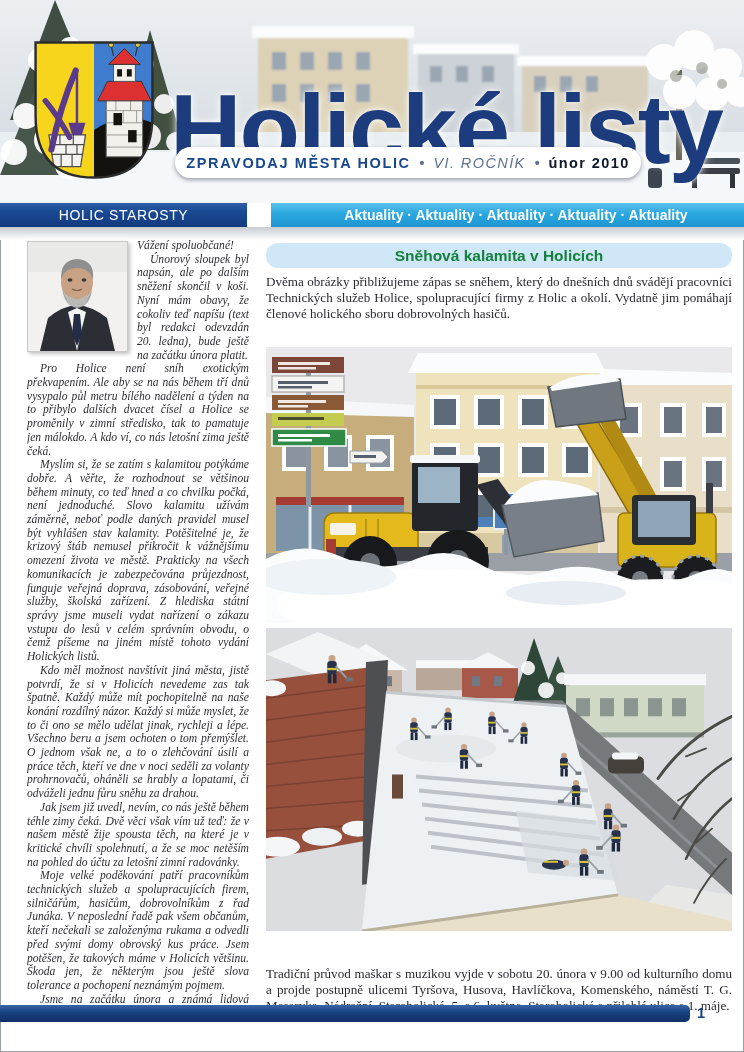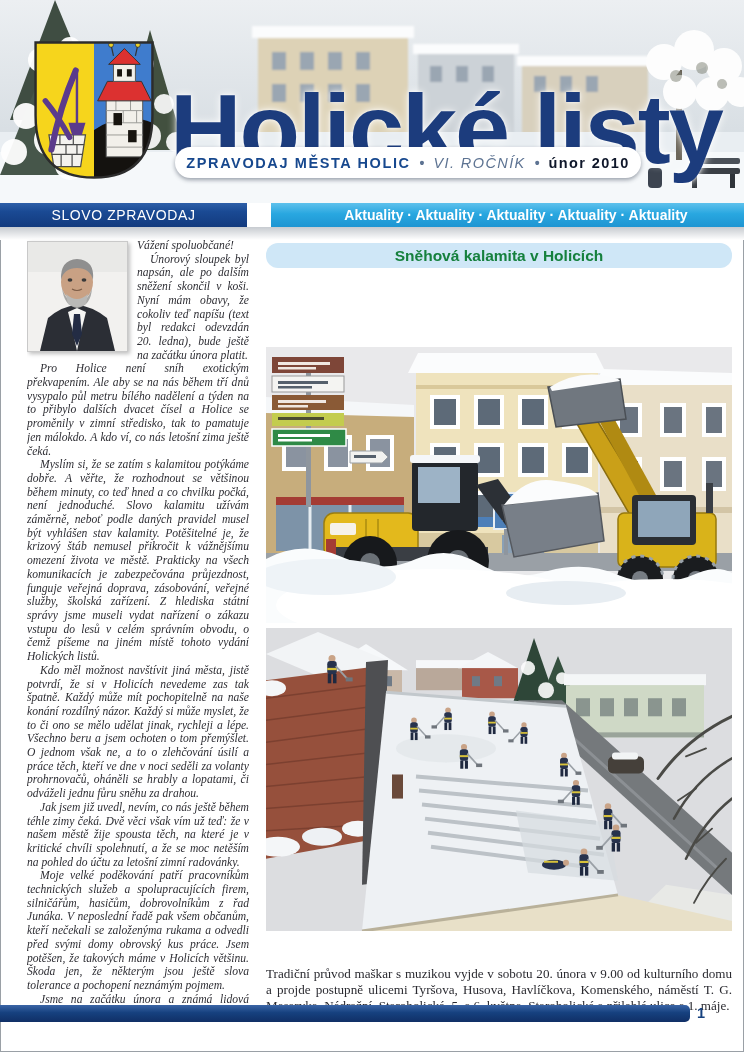--- a/index.html
+++ b/index.html
@@ -203,21 +203,21 @@
   <div class="title">Holické listy</div>
 
   <div class="subpill">
     <span class="main">ZPRAVODAJ MĚSTA HOLIC</span>
     <span class="dot">•</span>
     <span class="vol">VI. ROČNÍK</span>
     <span class="dot">•</span>
     <span class="date">únor 2010</span>
   </div>
 
-  <div class="bar-left">SLOVO ZPRAVODAJ</div>
+  <div class="bar-left">HOLIC STAROSTY</div>
   <div class="bar-right">Aktuality · Aktuality · Aktuality · Aktuality · Aktuality</div>
   <div class="bar-shadow"></div>
 
   <section class="col-left">
     <div class="portrait">
       <svg viewBox="0 0 99 109" width="99" height="109">
         <rect width="99" height="109" fill="#f2f1ef"></rect>
         <rect width="99" height="30" fill="#e9e9e7"></rect>
 
         <path d="M12,109 L20,76 Q34,64 49,63 Q64,64 79,76 L87,109 Z" fill="#2b2e35"></path>
@@ -238,20 +238,21 @@
     <p>Pro Holice není sníh exotickým překvapením. Ale aby se na nás během tří dnů vysypalo půl metru bílého nadělení a týden na to přibylo dalších dvacet čísel a Holice se proměnily v zimní středisko, tak to pamatuje jen málokdo. A kdo ví, co nás letošní zima ještě čeká.</p>
     <p>Myslím si, že se zatím s kalamitou potýkáme dobře. A věřte, že rozhodnout se většinou během minuty, co teď hned a co chvilku počká, není jednoduché. Slovo kalamitu užívám záměrně, neboť podle daných pravidel musel být vyhlášen stav kalamity. Potěšitelné je, že krizový štáb nemusel přikročit k vážnějšímu omezení života ve městě. Prakticky na všech komunikacích je zabezpečována průjezdnost, funguje veřejná doprava, zásobování, veřejné služby, školská zařízení. Z hlediska státní správy jsme museli vydat nařízení o zákazu vstupu do lesů v celém správním obvodu, o čemž píšeme na jiném místě tohoto vydání Holických listů.</p>
     <p>Kdo měl možnost navštívit jiná města, jistě potvrdí, že si v Holicích nevedeme zas tak špatně. Každý může mít pochopitelně na naše konání rozdílný názor. Každý si může myslet, že to či ono se mělo udělat jinak, rychleji a lépe. Všechno beru a jsem ochoten o tom přemýšlet. O jednom však ne, a to o zlehčování úsilí a práce těch, kteří ve dne v noci seděli za volanty prohrnovačů, oháněli se hrably a lopatami, či odváželi jednu fůru sněhu za drahou.</p>
     <p>Jak jsem již uvedl, nevím, co nás ještě během téhle zimy čeká. Dvě věci však vím už teď: že v našem městě žije spousta těch, na které je v kritické chvíli spolehnutí, a že se moc netěším na pohled do účtu za letošní zimní radovánky.</p>
     <p>Moje velké poděkování patří pracovníkům technických služeb a spolupracujících firem, silničářům, hasičům, dobrovolníkům z řad Junáka. V neposlední řadě pak všem občanům, kteří nečekali se založenýma rukama a odvedli před svými domy obrovský kus práce. Jsem potěšen, že takových máme v Holicích většinu. Škoda jen, že některým jsou ještě slova tolerance a pochopení neznámým pojmem.</p>
     <p>Jsme na začátku února a známá lidová pranostika říká: „Únor bílý – pole sílí“. Svatý Petře, rač si povšimnout, že se v ní mluví o poli a ne o městě!</p>
 
   </section>
 
   <div class="pill pill1">Sněhová kalamita v Holicích</div>
+  <p class="lead lead1">Dvěma obrázky přibližujeme zápas se sněhem, který do dnešních dnů svádějí pracovníci Technických služeb Holice, spolupracující firmy z Holic a okolí. Vydatně jim pomáhají členové holického sboru dobrovolných hasičů.</p>
 
   <svg class="photo photo1" viewBox="0 0 466 276" preserveAspectRatio="none">
     <rect width="466" height="276" fill="#e9e9eb"></rect>
 
     <rect x="0" y="66" width="148" height="146" fill="#c7ad7c"></rect>
     <polygon points="0,50 148,58 148,70 0,66" fill="#f5f7f9"></polygon>
     <g>
       <rect x="16" y="88" width="28" height="36" fill="#ffffff"></rect>
         <rect x="20" y="92" width="20" height="28" fill="#8a93a0"></rect>
       <rect x="58" y="88" width="28" height="36" fill="#ffffff"></rect>

